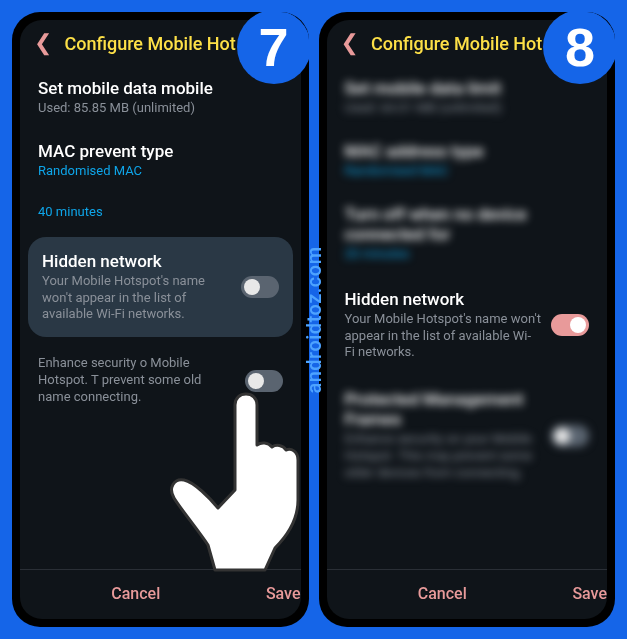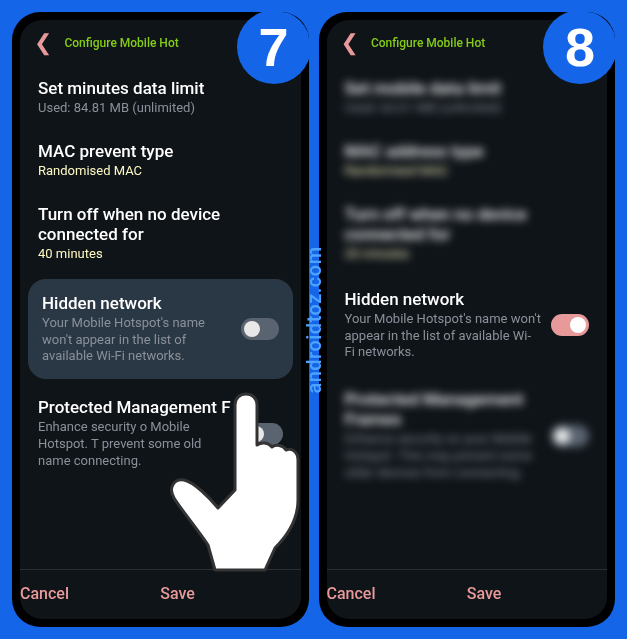--- a/index.html
+++ b/index.html
@@ -61,21 +61,21 @@
       z-index: 50;
       font-family: Arial, sans-serif;
     }
     .header {
       display: flex;
       align-items: center;
       padding: 12px 14px;
       gap: 12px;
     }
     .back-icon { color: #e89a9a; font-size: 22px; line-height: 1; }
-    .header-title { color: #84cc16; font-size: 12px; font-weight: 500; }
+    .header-title { color: #fde047; font-size: 18px; font-weight: 500; }
     .content { flex: 1; overflow: hidden; }
     .item {
       padding: 12px 18px;
       border-bottom: 0;
     }
     .item.highlighted {
       background: #2a3845;
       border-radius: 18px;
       margin: 4px 8px;
       padding: 14px 14px;
@@ -85,21 +85,21 @@
     }
     .item.with-toggle {
       display: flex;
       align-items: center;
       gap: 10px;
       padding: 14px 18px;
     }
     .item-text { flex: 1; }
     .item-title { color: #fff; font-size: 17px; font-weight: 500; margin-bottom: 2px; }
     .item-sub-gray { color: #8a9099; font-size: 13px; line-height: 1.3; }
-    .item-sub-accent { color: #fef9c3; font-size: 13px; line-height: 1.3; }
+    .item-sub-accent { color: #0ea5e9; font-size: 13px; line-height: 1.3; }
     .toggle {
       width: 38px;
       height: 22px;
       background: #5a6470;
       border-radius: 11px;
       position: relative;
       flex-shrink: 0;
     }
     .toggle .knob {
       position: absolute;
@@ -113,21 +113,21 @@
     }
     .toggle.on { background: #e89a9a; }
     .toggle.on .knob { left: 19px; background: #fff; }
     .footer {
       display: flex;
       padding: 14px 0 16px;
       border-top: 1px solid #2a2f36;
     }
     .footer-btn {
       flex: 1;
-      text-align: left;
+      text-align: right;
       color: #e89a9a;
       font-size: 16px;
       font-weight: 500;
     }
     .hand {
       position: absolute;
       z-index: 40;
       pointer-events: none;
     }
     .blurred { filter: blur(4px); }
@@ -140,47 +140,45 @@
 <div class="phone">
   <div class="step-badge">7</div>
   <div class="screen">
     <div class="header">
       <span class="back-icon">❮</span>
       <span class="header-title">Configure Mobile Hot</span>
     </div>
     <div class="content">
 
       <div class="item">
-        <div class="item-title">Set minutes data limit</div>
-        <div class="item-sub-gray">Used: 84.81 MB (unlimited)</div>
+        <div class="item-title">Set mobile data mobile</div>
+        <div class="item-sub-gray">Used: 85.85 MB (unlimited)</div>
       </div>
 
       <div class="item">
         <div class="item-title">MAC prevent type</div>
         <div class="item-sub-accent">Randomised MAC</div>
       </div>
 
       <div class="item">
-        <div class="item-title">Turn off when no device connected for</div>
         <div class="item-sub-accent">40 minutes</div>
       </div>
 
       <div class="item highlighted">
         <div class="item-text">
           <div class="item-title">Hidden network</div>
           <div class="item-sub-gray">Your Mobile Hotspot's name won't appear in the list of available Wi-Fi networks.</div>
         </div>
         <div class="toggle">
             <div class="knob"></div>
           </div>
       </div>
 
       <div class="item with-toggle">
         <div class="item-text">
-          <div class="item-title">Protected Management F</div>
           <div class="item-sub-gray">Enhance security o     Mobile Hotspot. T    prevent some old     name connecting.</div>
         </div>
         <div class="toggle">
             <div class="knob"></div>
           </div>
       </div>
 
     </div>
     <div class="footer">
       <div class="footer-btn">Cancel</div>

